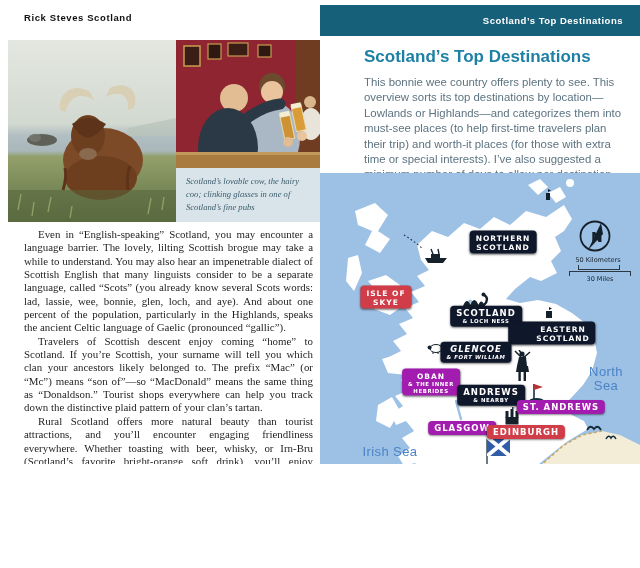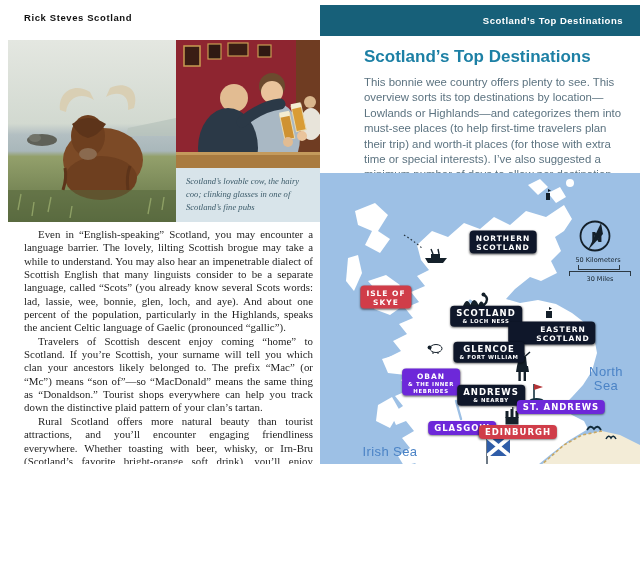--- a/index.html
+++ b/index.html
@@ -24,21 +24,21 @@
   .rp-intro { position:absolute; left:364px; top:75px; width:267px; font:11.4px/15.4px "Liberation Sans",sans-serif; color:#5c7380; }
 
   
   .map { position:absolute; left:320px; top:173px; width:320px; height:395px; background:#9dc0e5; overflow:hidden; }
   .map svg.land { position:absolute; left:0; top:0; }
 
   .badge { position:absolute; transform:translate(-50%,-50%); background:#0f172a; color:#fff; border-radius:4px;
     padding:3px 6px 2px; text-align:center; font-family:"DejaVu Sans",sans-serif; font-weight:bold;
     box-shadow:0 1px 2px rgba(0,0,0,.45); white-space:nowrap; z-index:5; }
   .badge.red { background:#d03d49; }
-  .badge.green { background:#6d28d9; }
+  .badge.green { background:#a21caf; }
   .badge .l1 { display:block; font-size:7.5px; letter-spacing:1px; line-height:9px; }
   .badge .l1.big { font-size:8.5px; }
   .badge .l2 { display:block; font-size:5.4px; letter-spacing:.6px; line-height:6.5px; }
 
   .sea-label { position:absolute; transform:translate(-50%,-50%); color:#4b83c6; font:13px/14px "Liberation Sans",sans-serif; text-align:center; letter-spacing:.4px; z-index:3; }
   .country-label { position:absolute; transform:translate(-50%,-50%); color:#17202a; font-family:"DejaVu Sans",sans-serif; font-weight:bold; z-index:4; }
   .scotland-label { font-size:12.5px; letter-spacing:5px; }
   .england-label { font-size:8.5px; letter-spacing:2.5px; color:#2a2118; }
 
   .compass { position:absolute; left:256px; top:44px; z-index:4; }
@@ -172,40 +172,40 @@
       <span class="l1">SKYE</span>
     </div>
     <div class="badge" style="left:166px; top:143px;">
       <span class="l1 big">SCOTLAND</span>
       <span class="l2">&amp; LOCH NESS</span>
     </div>
     <div class="badge" style="left:232px; top:160px;padding-left:28px;">
       <span class="l1">EASTERN</span>
       <span class="l1">SCOTLAND</span>
     </div>
-    <div class="badge" style="left:169px; top:179px;">
+    <div class="badge" style="left:156px; top:179px;font-style:italic;">
       <span class="l1 big">GLENCOE</span>
       <span class="l2">&amp; FORT WILLIAM</span>
     </div>
     <div class="badge green" style="left:111px; top:209px;">
       <span class="l1">OBAN</span>
       <span class="l2">&amp; THE INNER</span>
       <span class="l2">HEBRIDES</span>
     </div>
     <div class="badge" style="left:171px; top:222px;">
       <span class="l1 big">ANDREWS</span>
       <span class="l2">&amp; NEARBY</span>
     </div>
     <div class="badge green" style="left:241px; top:234px;">
       <span class="l1 big">ST. ANDREWS</span>
     </div>
     <div class="badge green" style="left:142px; top:255px;">
       <span class="l1 big">GLASGOW</span>
     </div>
-    <div class="badge red" style="left:198px; top:259px;">
+    <div class="badge red" style="left:206px; top:259px;">
       <span class="l1 big">EDINBURGH</span>
     </div>
 
     <div class="sea-label" style="left:286px; top:206px;">North Sea</div>
     <div class="sea-label" style="left:70px; top:279px;">Irish Sea</div>
     <div class="country-label scotland-label" style="left:185px; top:299px;">SCOTLAND</div>
     <div class="country-label england-label" style="left:232px; top:355px;">ENGLAND</div>
 
     <div class="flag-pole"></div>
     <svg class="map-icon" style="left:167px; top:264px;" width="23" height="19" viewBox="0 0 23 19">

